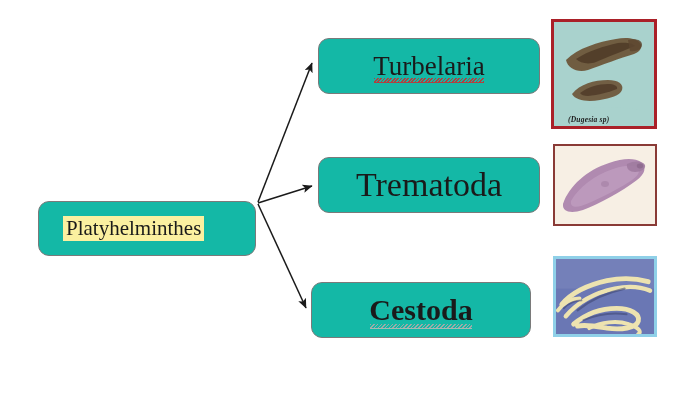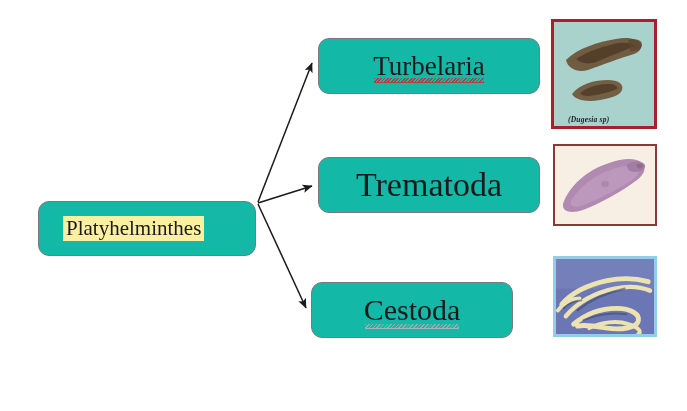--- a/index.html
+++ b/index.html
@@ -46,21 +46,21 @@
     margin-top: 27px;
   }
   #node-root .label {
     font-size: 21px;
     background: #fbf0a0;
     padding: 1px 3px 2px 3px;
   }
 
   #node-turbelaria { left: 318px; top: 38px;  width: 222px; height: 56px; }
   #node-trematoda  { left: 318px; top: 157px; width: 222px; height: 56px; }
-  #node-cestoda    { left: 311px; top: 282px; width: 202px; height: 56px; }
+  #node-cestoda    { left: 311px; top: 282px; width: 220px; height: 56px; font-weight: bold; }
 
   #node-turbelaria .label { font-size: 27px; }
   #node-trematoda  .label { font-size: 34px; }
   #node-cestoda    .label { font-size: 30px; }
 
   
   .squiggle-red::after,
   .squiggle-faint::after {
     content: "";
     position: absolute;

